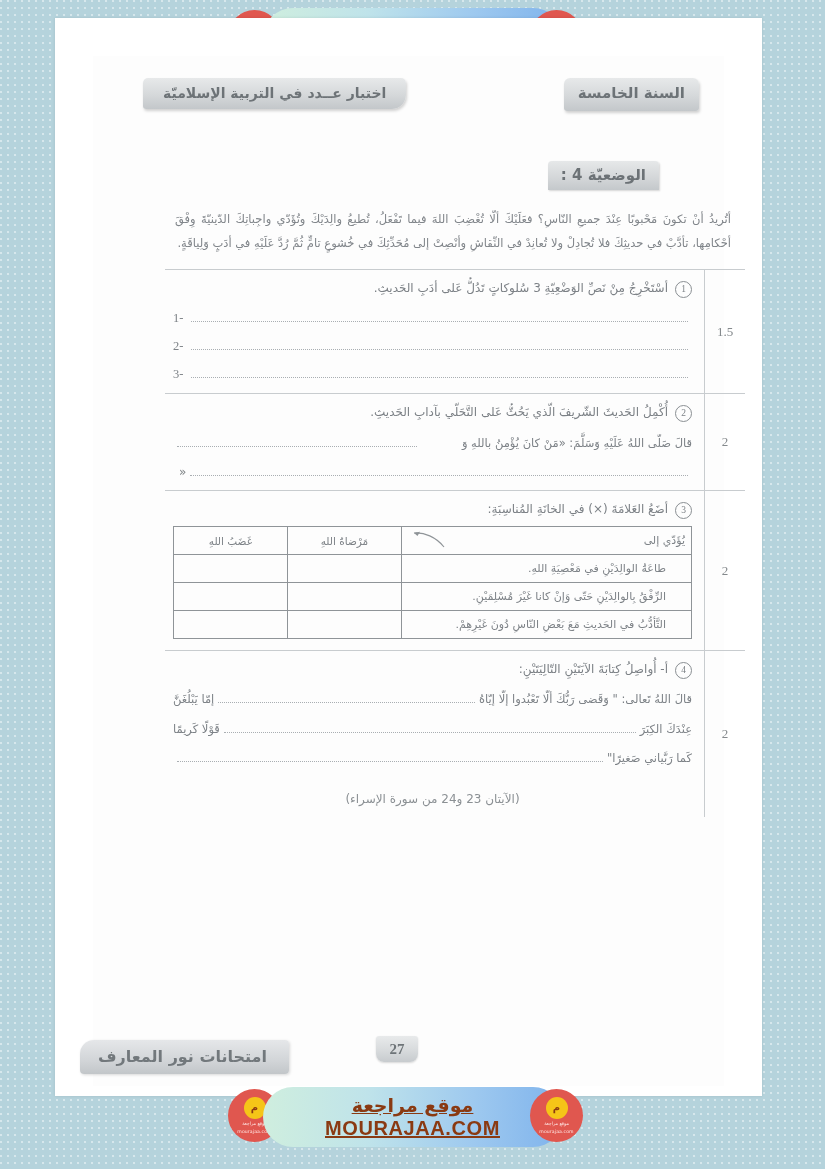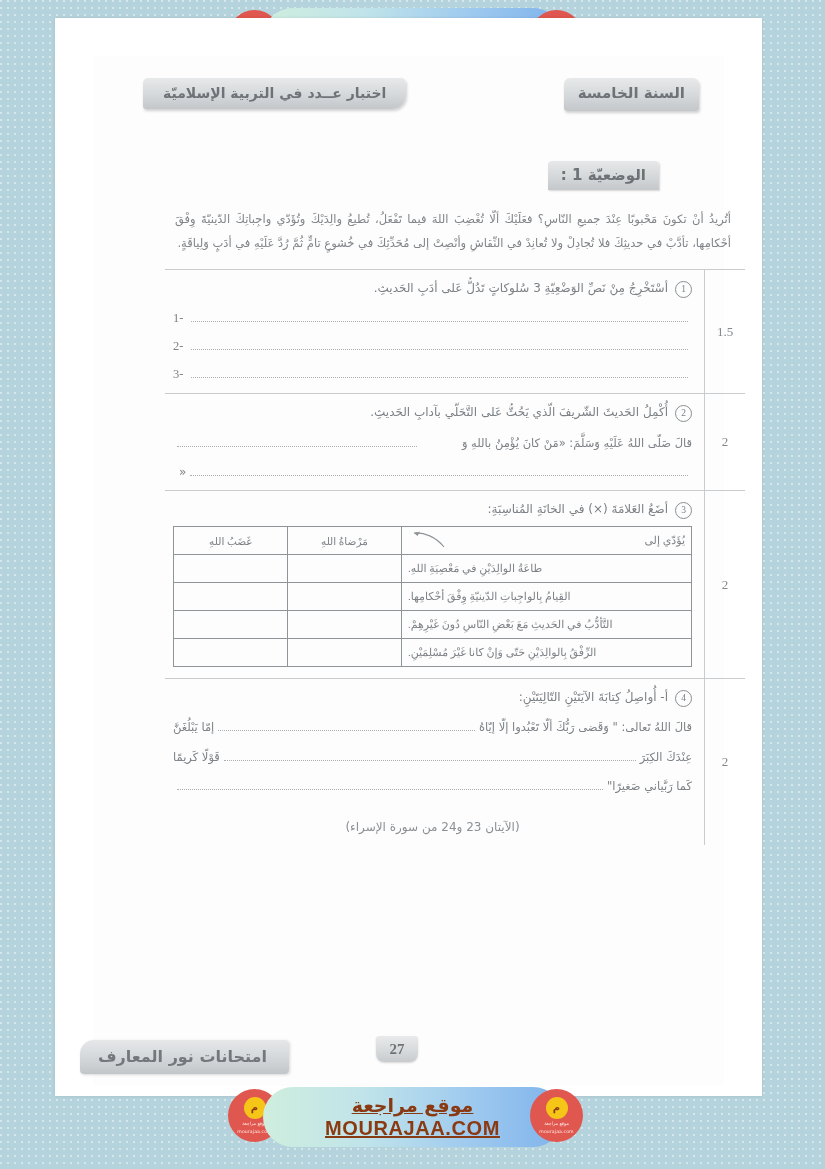--- a/index.html
+++ b/index.html
@@ -215,25 +215,24 @@
     margin-top: 7px;
     direction: rtl;
   }
   table.q3 td, table.q3 th {
     border: 1px solid #8f9498;
     height: 23px;
     font-size: 11px;
     font-weight: normal;
     color: #7d8287;
     padding: 2px 6px;
-    font-family: Liberation Serif, serif;
   }
   table.q3 th.c-stmt { width: 56%; text-align: right; position: relative; }
   table.q3 th.c-yes, table.q3 th.c-no { width: 22%; text-align: center; font-size: 10.5px;}
-  table.q3 td.c-stmt { text-align: left; padding-right: 8px; }
+  table.q3 td.c-stmt { text-align: right; padding-right: 25px; }
   .arrow-cell {
     position: absolute;
     left: 8px;
     top: 2px;
     width: 42px;
     height: 20px;
   }
 
   
   .verse {
@@ -386,21 +385,21 @@
 </div>
 
 <div class="sheet">
   <div class="sheet-inner"></div>
 
   <div class="hdr">
     <div class="tab tab-year">السنة الخامسة</div>
     <div class="tab tab-title">اختبار عــدد في التربية الإسلاميّة</div>
   </div>
 
-  <div class="situation">الوضعيّة 1 :</div>
+  <div class="situation">الوضعيّة 4 :</div>
 
   <div class="body-frame">
 
     <div class="intro">أتُريدُ أنْ تكونَ مَحْبوبًا عِنْدَ جميعِ النّاسِ؟ فعَلَيْكَ ألّا تُغْضِبَ اللهَ فيما تَفْعَلُ، تُطيعُ والِدَيْكَ وتُؤَدّي واجِباتِكَ الدّينيّةَ وِفْقَ أحْكامِها، تأدَّبْ في حديثِكَ فلا تُجادِلْ ولا تُعانِدْ في النِّقاشِ وأنْصِتْ إلى مُحَدِّثِكَ في خُشوعٍ تامٍّ ثُمَّ رُدَّ عَلَيْهِ في أدَبٍ وَلِياقَةٍ.</div>
 
     <div class="qrow">
       <div class="qcontent">
         <div class="qhead">
           <div class="qnum">1</div>
           <div class="qtext">أسْتَخْرِجُ مِنْ نَصِّ الوَضْعِيّةِ 3 سُلوكاتٍ تَدُلُّ عَلى أدَبِ الحَديثِ.</div>
@@ -461,34 +460,29 @@
               <th class="c-no">غَضَبُ اللهِ</th>
             </tr>
           </thead>
           <tbody>
             <tr>
               <td class="c-stmt">طاعَةُ الوالِدَيْنِ في مَعْصِيَةِ اللهِ.</td>
               <td></td>
               <td></td>
             </tr>
             <tr>
-              <td class="c-stmt">القِيامُ بِالواجِباتِ الدّينيّةِ وِفْقَ أحْكامِها.</td>
+              <td class="c-stmt">الرِّفْقُ بِالوالِدَيْنِ حَتّى وَإنْ كانا غَيْرَ مُسْلِمَيْنِ.</td>
               <td></td>
               <td></td>
             </tr>
             <tr>
               <td class="c-stmt">التَّأدُّبُ في الحَديثِ مَعَ بَعْضِ النّاسِ دُونَ غَيْرِهِمْ.</td>
               <td></td>
               <td></td>
             </tr>
-            <tr>
-              <td class="c-stmt">الرِّفْقُ بِالوالِدَيْنِ حَتّى وَإنْ كانا غَيْرَ مُسْلِمَيْنِ.</td>
-              <td></td>
-              <td></td>
-            </tr>
           </tbody>
         </table>
       </div>
       <div class="qmark">2</div>
     </div>
 
     <div class="qrow">
       <div class="qcontent">
         <div class="qhead">
           <div class="qnum">4</div>

